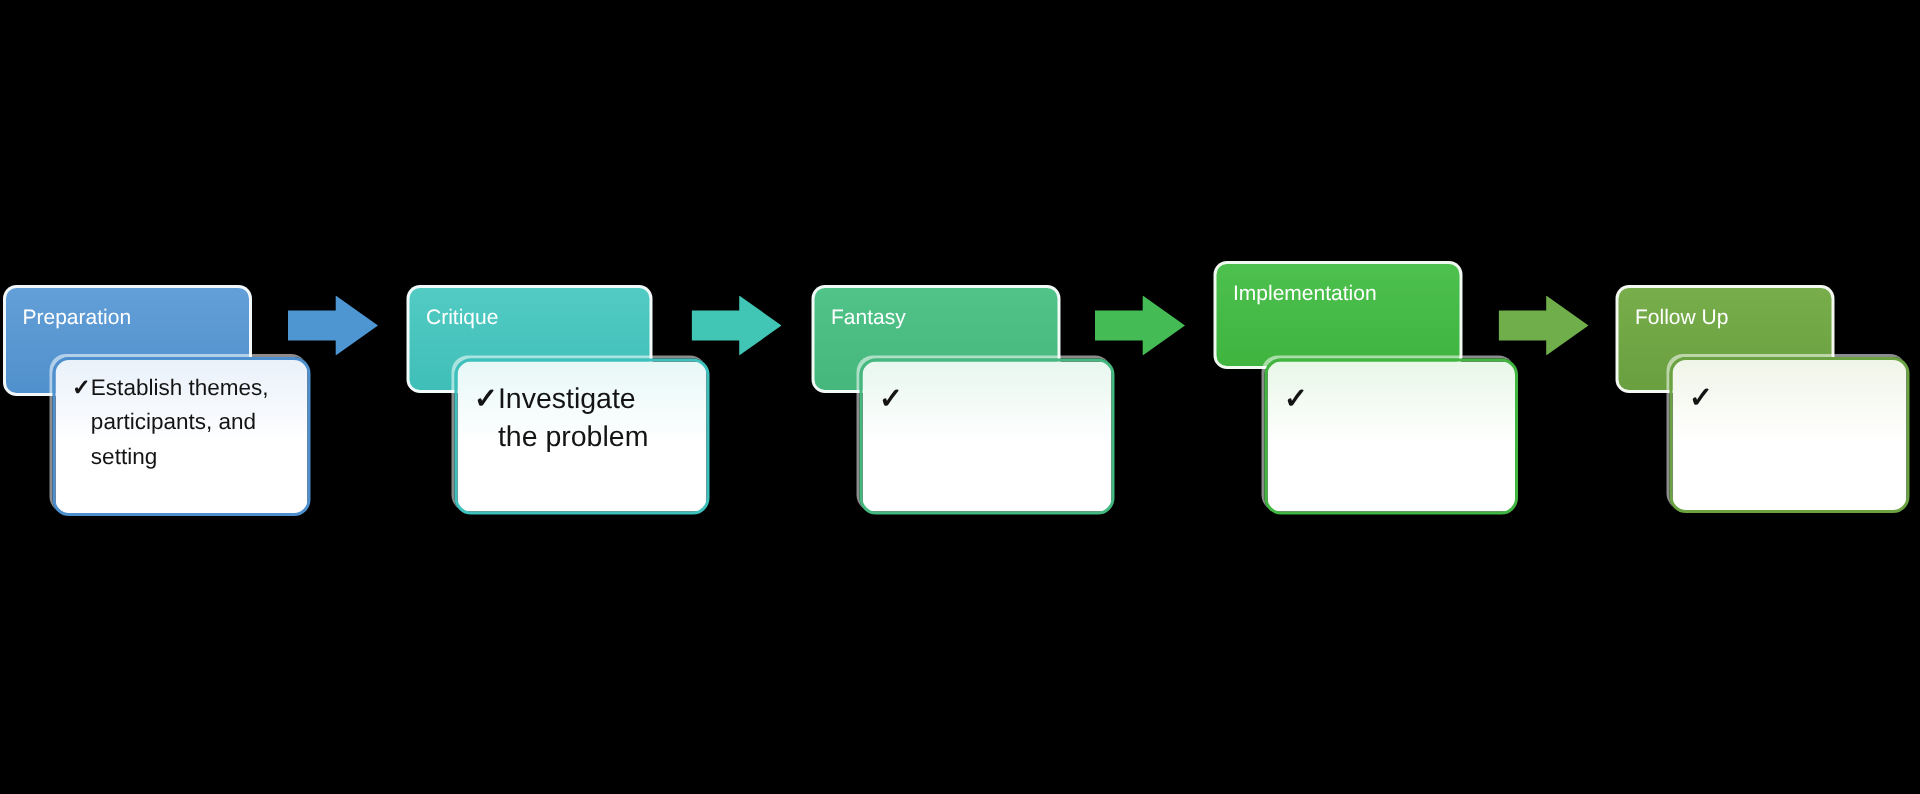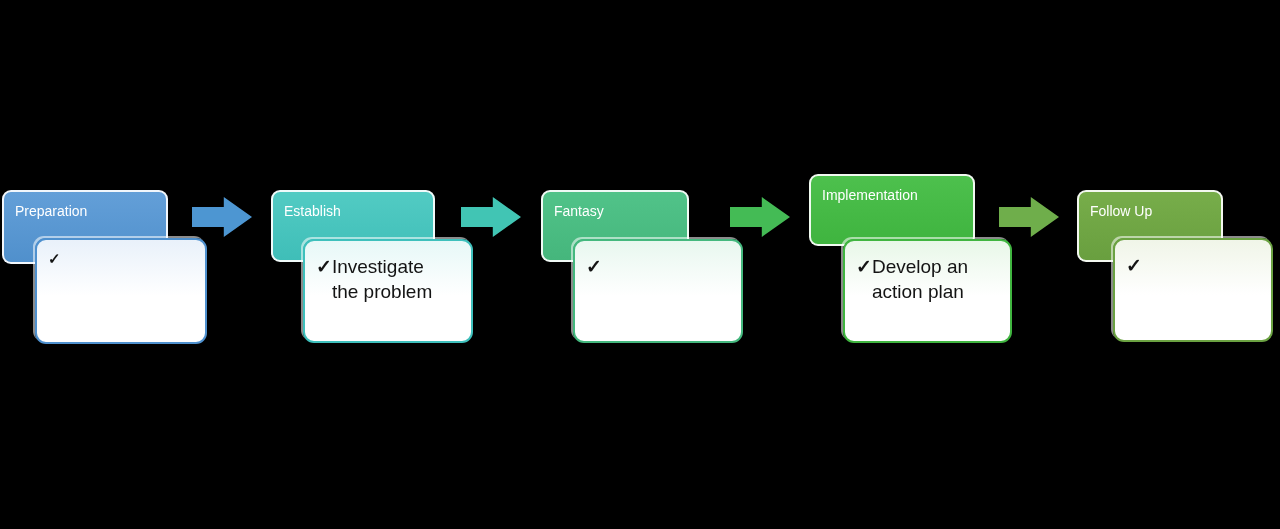--- a/index.html
+++ b/index.html
@@ -69,63 +69,64 @@
 
 <div class="canvas">
 
   <div class="step step-1" style="--hdr-top: #639FD8; --hdr-bot: #5090CC; --bd: #4E90CE; --tint: #E9F1FA;">
     <div class="step-header" style="left:2px; top:190px; width:166px; height:74px;">
       <span>Preparation</span>
     </div>
     <div class="step-sub" style="left:35px; top:238px; width:172px; height:106px;">
       <div class="sub-inner">
         <span class="check">✓</span>
+        <span class="detail">Establish themes,
+participants, and
+setting</span>
       </div>
     </div>
   </div>
 
   <div class="arrow" style="left: 192px; top: 197px; --ac: #4D96D2;"></div>
 
   <div class="step step-2" style="--hdr-top: #52CBC3; --hdr-bot: #3FBEB8; --bd: #3EC0BC; --tint: #E7F8F7;">
     <div class="step-header" style="left:271px; top:190px; width:164px; height:72px;">
-      <span>Establish</span>
+      <span>Critique</span>
     </div>
     <div class="step-sub" style="left:303px; top:239px; width:170px; height:104px;">
       <div class="sub-inner">
         <span class="check">✓</span>
         <span class="detail">Investigate
 the problem</span>
       </div>
     </div>
   </div>
 
   <div class="arrow" style="left: 461px; top: 197px; --ac: #41C5B4;"></div>
 
   <div class="step step-3" style="--hdr-top: #51C389; --hdr-bot: #45B67C; --bd: #44B87E; --tint: #E8F7EF;">
-    <div class="step-header" style="left:541px; top:190px; width:148px; height:72px;">
+    <div class="step-header" style="left:541px; top:190px; width:166px; height:72px;">
       <span>Fantasy</span>
     </div>
     <div class="step-sub" style="left:573px; top:239px; width:170px; height:104px;">
       <div class="sub-inner">
         <span class="check">✓</span>
       </div>
     </div>
   </div>
 
   <div class="arrow" style="left: 730px; top: 197px; --ac: #44BB55;"></div>
 
   <div class="step step-4" style="--hdr-top: #4DC04D; --hdr-bot: #3FB43F; --bd: #40B540; --tint: #E8F7E8;">
     <div class="step-header" style="left:809px; top:174px; width:166px; height:72px;">
       <span>Implementation</span>
     </div>
     <div class="step-sub" style="left:843px; top:239px; width:169px; height:104px;">
       <div class="sub-inner">
         <span class="check">✓</span>
-        <span class="detail">Develop an
-action plan</span>
       </div>
     </div>
   </div>
 
   <div class="arrow" style="left: 999px; top: 197px; --ac: #6FAE4B;"></div>
 
   <div class="step step-5" style="--hdr-top: #77AD4A; --hdr-bot: #699F3F; --bd: #6BA242; --tint: #F0F5E8;">
     <div class="step-header" style="left:1077px; top:190px; width:146px; height:72px;">
       <span>Follow Up</span>
     </div>

